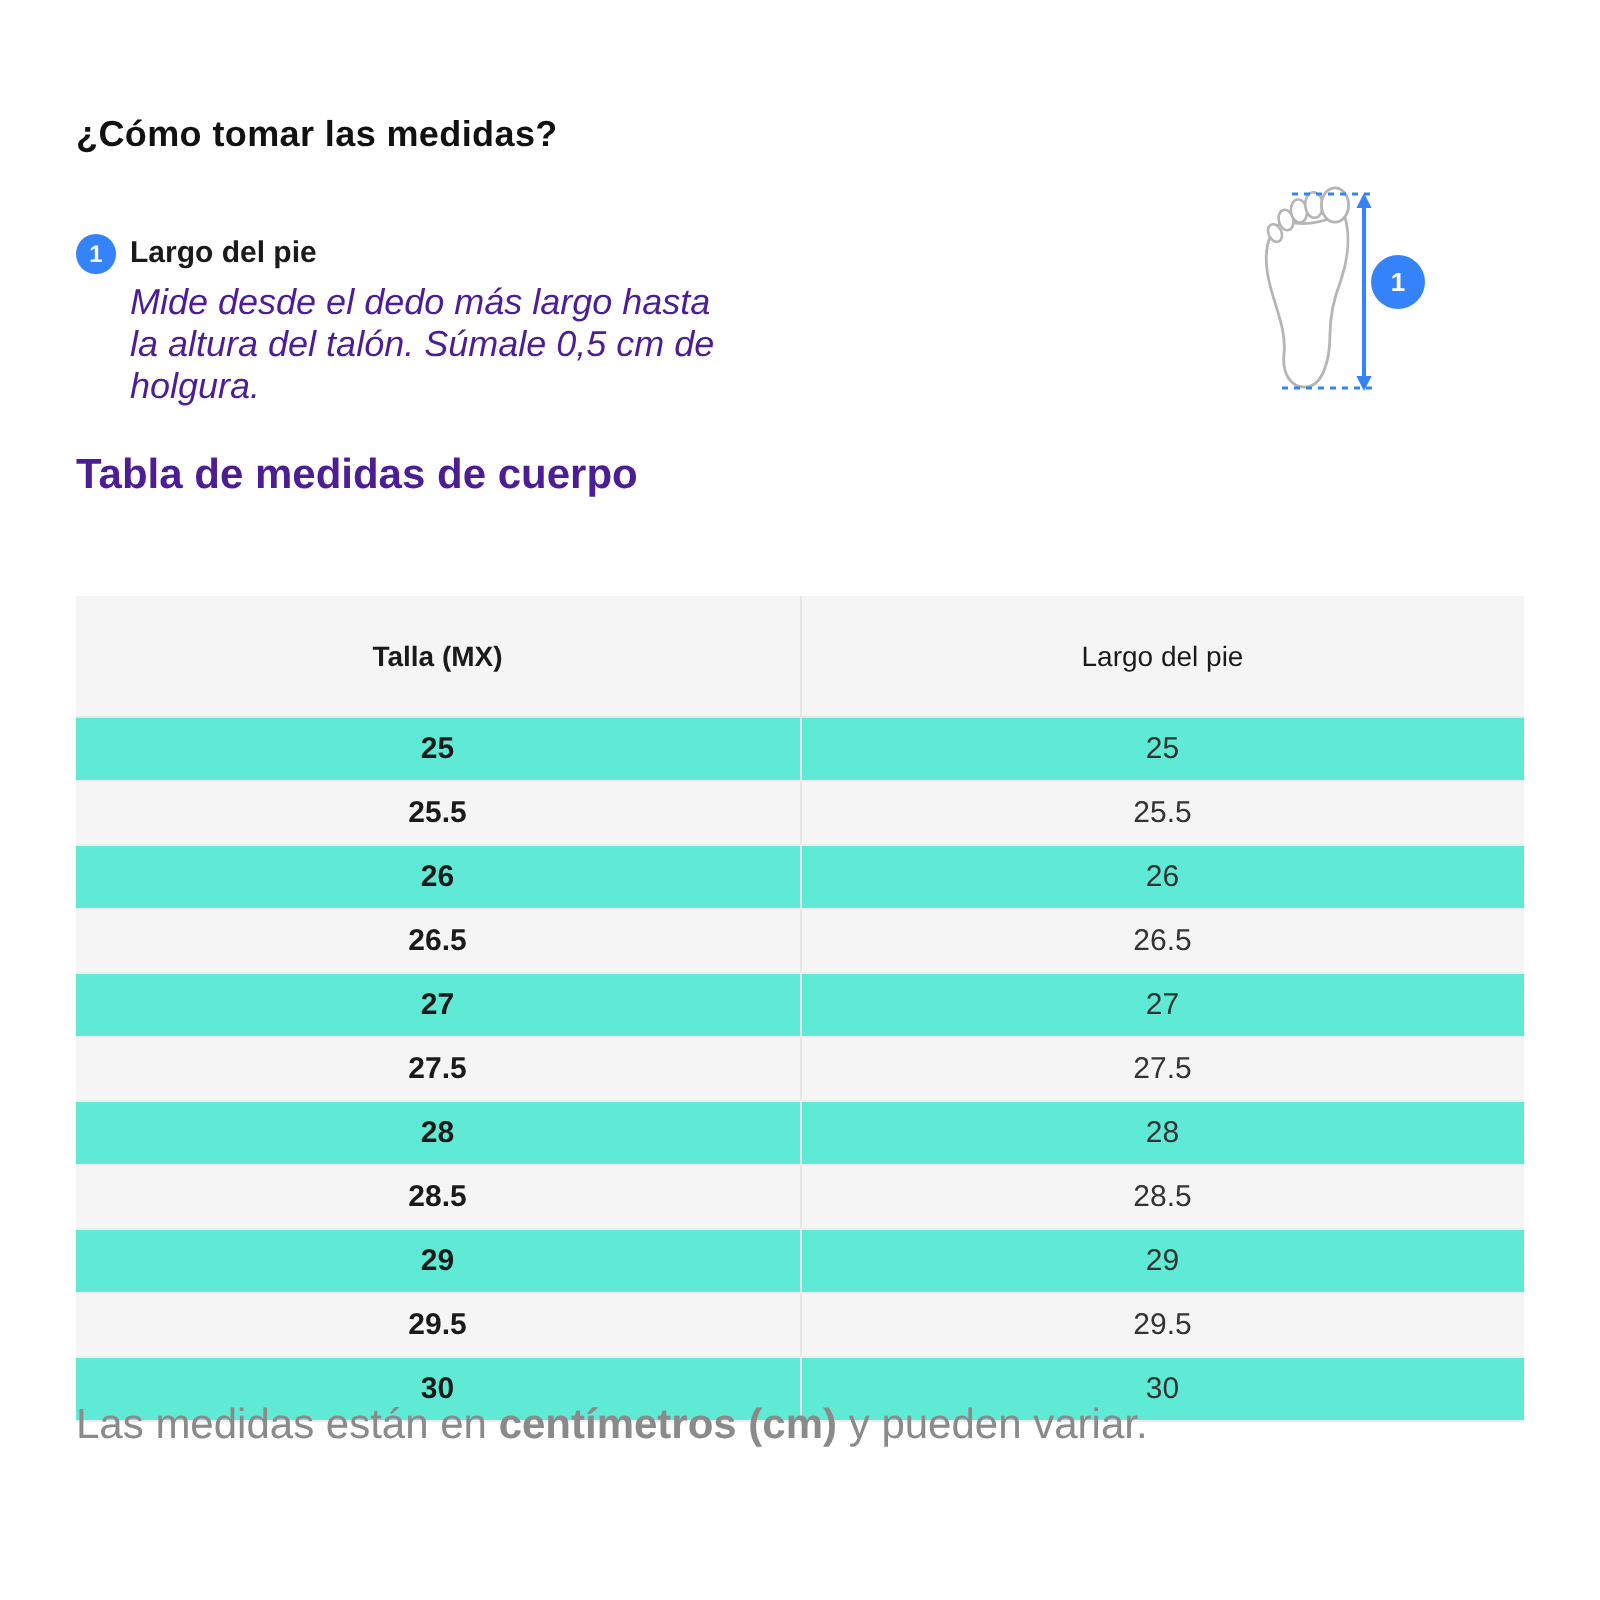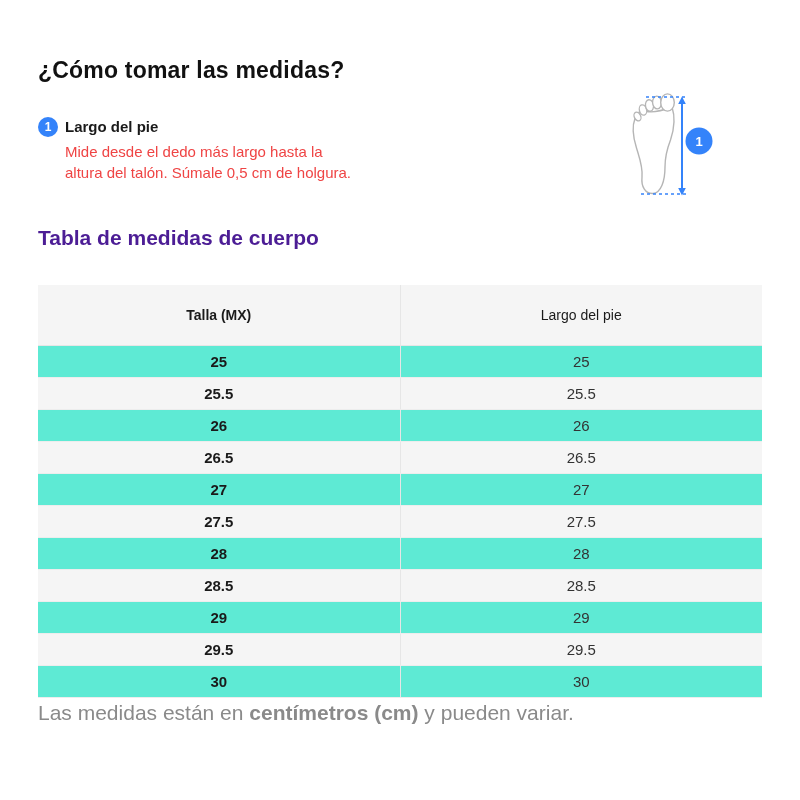--- a/index.html
+++ b/index.html
@@ -5,48 +5,49 @@
   html,body{margin:0;padding:0;}
   body{
     width:800px;height:800px;background:#ffffff;
     font-family:"Liberation Sans", sans-serif;
     color:#1a1a1a;position:relative;overflow:hidden;
   }
   .page{position:relative;width:800px;height:800px;}
 
   .main-title{
     position:absolute;left:38px;top:57px;
-    font-size:23px;font-weight:700;color:#111;letter-spacing:.2px;text-align:right;
+    font-size:18px;font-weight:700;color:#111;letter-spacing:.2px;text-align:right;
   }
 
   .step{
     position:absolute;left:38px;top:116px;
     display:flex;align-items:flex-start;gap:7px;
   }
   .badge{
     width:20px;height:20px;border-radius:50%;
     background:#3483fa;color:#fff;font-size:12px;font-weight:700;
     display:flex;align-items:center;justify-content:center;flex:0 0 auto;
     margin-top:1px;
   }
   .step-label{font-size:15px;font-weight:700;color:#1a1a1a;line-height:21px;}
   .step-desc{
-    font-size:15px;color:#ef4444;line-height:21px;margin-top:4px;
+    font-size:18px;color:#4c1d95;line-height:21px;margin-top:4px;
     width:296px;
+    font-style:italic;
   }
 
   .foot-illo{position:absolute;left:628px;top:90px;width:90px;height:112px;}
 
   .section-title{
     position:absolute;left:38px;top:226px;
     font-size:21px;font-weight:700;color:#4c1d95;
   }
 
   .size-table{
-    position:absolute;left:38px;top:285px;width:724px;
+    position:absolute;left:38px;top:298px;width:724px;
   }
   .t-row{display:flex;align-items:stretch;border-bottom:1px solid #ededed;background:#5eead4;}
   .t-row.alt{background:#f5f5f5;}
   .t-head{background:#f5f5f5;border-bottom:1px solid #e6e6e6;}
   .t-cell{
     flex:1 1 50%;display:flex;align-items:center;justify-content:center;
     height:31px;font-size:15px;color:#333;
   }
   .t-head .t-cell{height:60px;font-size:14px;font-weight:700;color:#1a1a1a;}
   .t-cell.c1{border-right:1px solid #e6e6e6;font-weight:700;color:#1a1a1a;}

